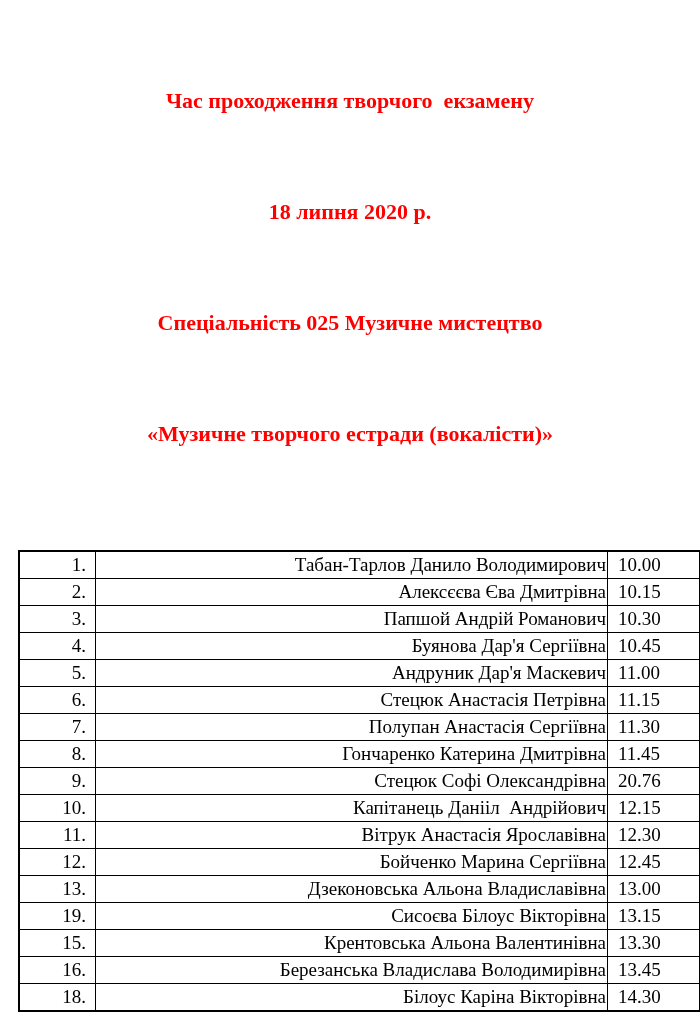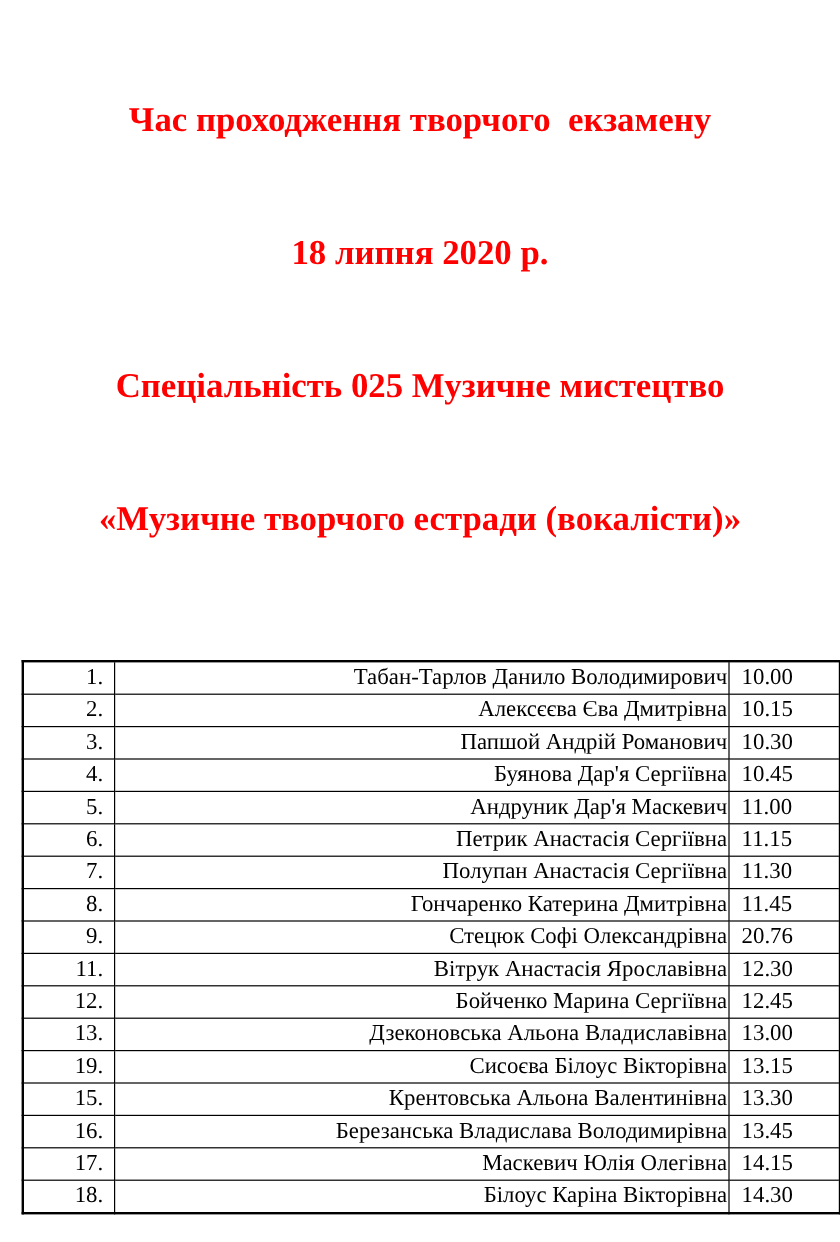--- a/index.html
+++ b/index.html
@@ -16,21 +16,21 @@
   }
   .page {
     width: 700px;
     height: 1035px;
     position: relative;
   }
   .doc-title {
     margin-top: 8px;
     text-align: center;
     font-weight: bold;
-    font-size: 29px;
+    font-size: 22px;
     line-height: 37px;
     color: #ff0000;
     white-space: pre-wrap;
   }
   .doc-title .title-line {
     white-space: pre-wrap;
   }
   table.schedule {
     border-collapse: collapse;
     table-layout: fixed;
@@ -104,21 +104,21 @@
     </tr>
 
     <tr>
       <td class="col-num">5.</td>
       <td class="col-name">Андруник Дар'я Маскевич</td>
       <td class="col-time">11.00</td>
     </tr>
 
     <tr>
       <td class="col-num">6.</td>
-      <td class="col-name">Петрик Анастасія Сергіївна</td>
+      <td class="col-name">Стецюк Анастасія Петрівна</td>
       <td class="col-time">11.15</td>
     </tr>
 
     <tr>
       <td class="col-num">7.</td>
       <td class="col-name">Полупан Анастасія Сергіївна</td>
       <td class="col-time">11.30</td>
     </tr>
 
     <tr>
@@ -126,20 +126,25 @@
       <td class="col-name">Гончаренко Катерина Дмитрівна</td>
       <td class="col-time">11.45</td>
     </tr>
 
     <tr>
       <td class="col-num">9.</td>
       <td class="col-name">Стецюк Софі Олександрівна</td>
       <td class="col-time">20.76</td>
     </tr>
 
+    <tr>
+      <td class="col-num">10.</td>
+      <td class="col-name">Капітанець Данііл  Андрійович</td>
+      <td class="col-time">12.15</td>
+    </tr>
 
     <tr>
       <td class="col-num">11.</td>
       <td class="col-name">Вітрук Анастасія Ярославівна</td>
       <td class="col-time">12.30</td>
     </tr>
 
     <tr>
       <td class="col-num">12.</td>
       <td class="col-name">Бойченко Марина Сергіївна</td>
@@ -163,25 +168,20 @@
       <td class="col-name">Крентовська Альона Валентинівна</td>
       <td class="col-time">13.30</td>
     </tr>
 
     <tr>
       <td class="col-num">16.</td>
       <td class="col-name">Березанська Владислава Володимирівна</td>
       <td class="col-time">13.45</td>
     </tr>
 
-    <tr>
-      <td class="col-num">17.</td>
-      <td class="col-name">Маскевич Юлія Олегівна</td>
-      <td class="col-time">14.15</td>
-    </tr>
 
     <tr>
       <td class="col-num">18.</td>
       <td class="col-name">Білоус Каріна Вікторівна</td>
       <td class="col-time">14.30</td>
     </tr>
 
   </tbody>
   </table>
 

